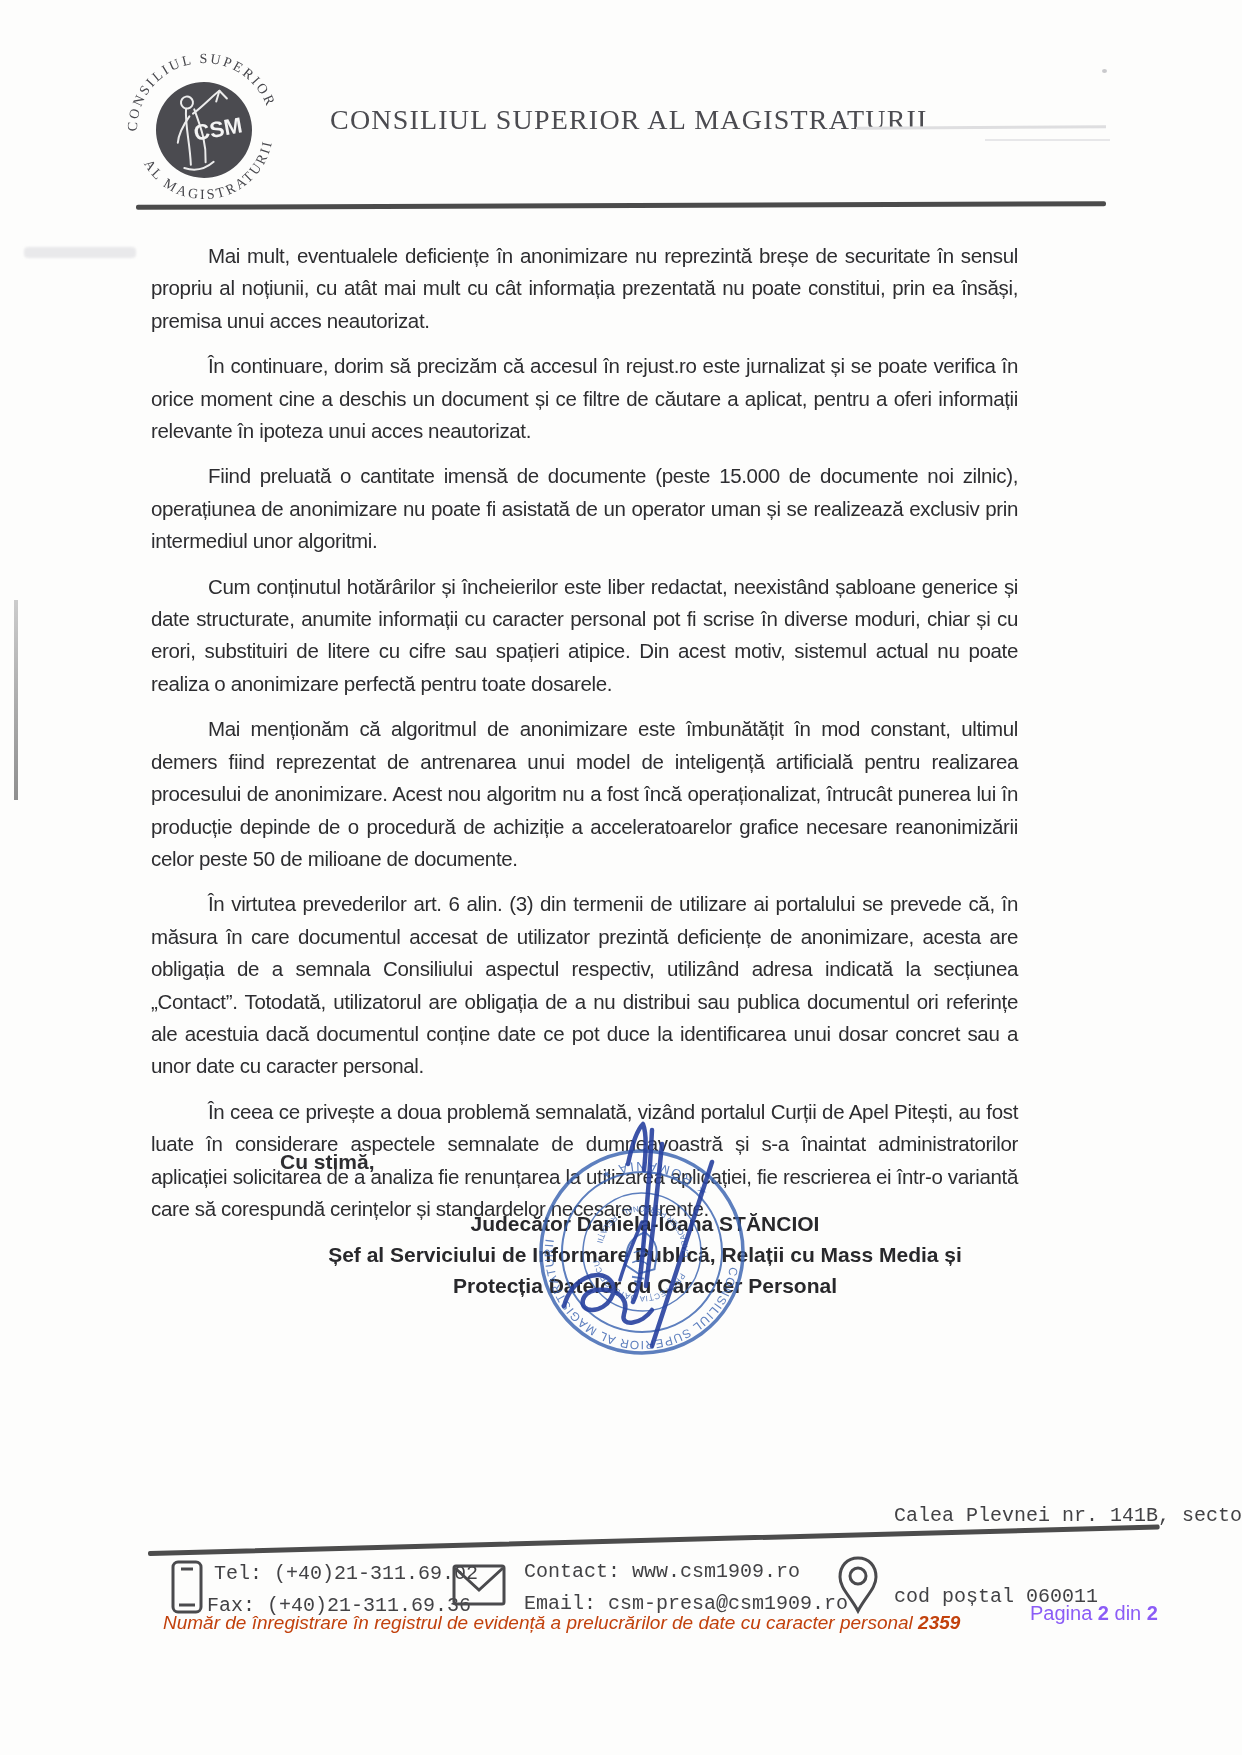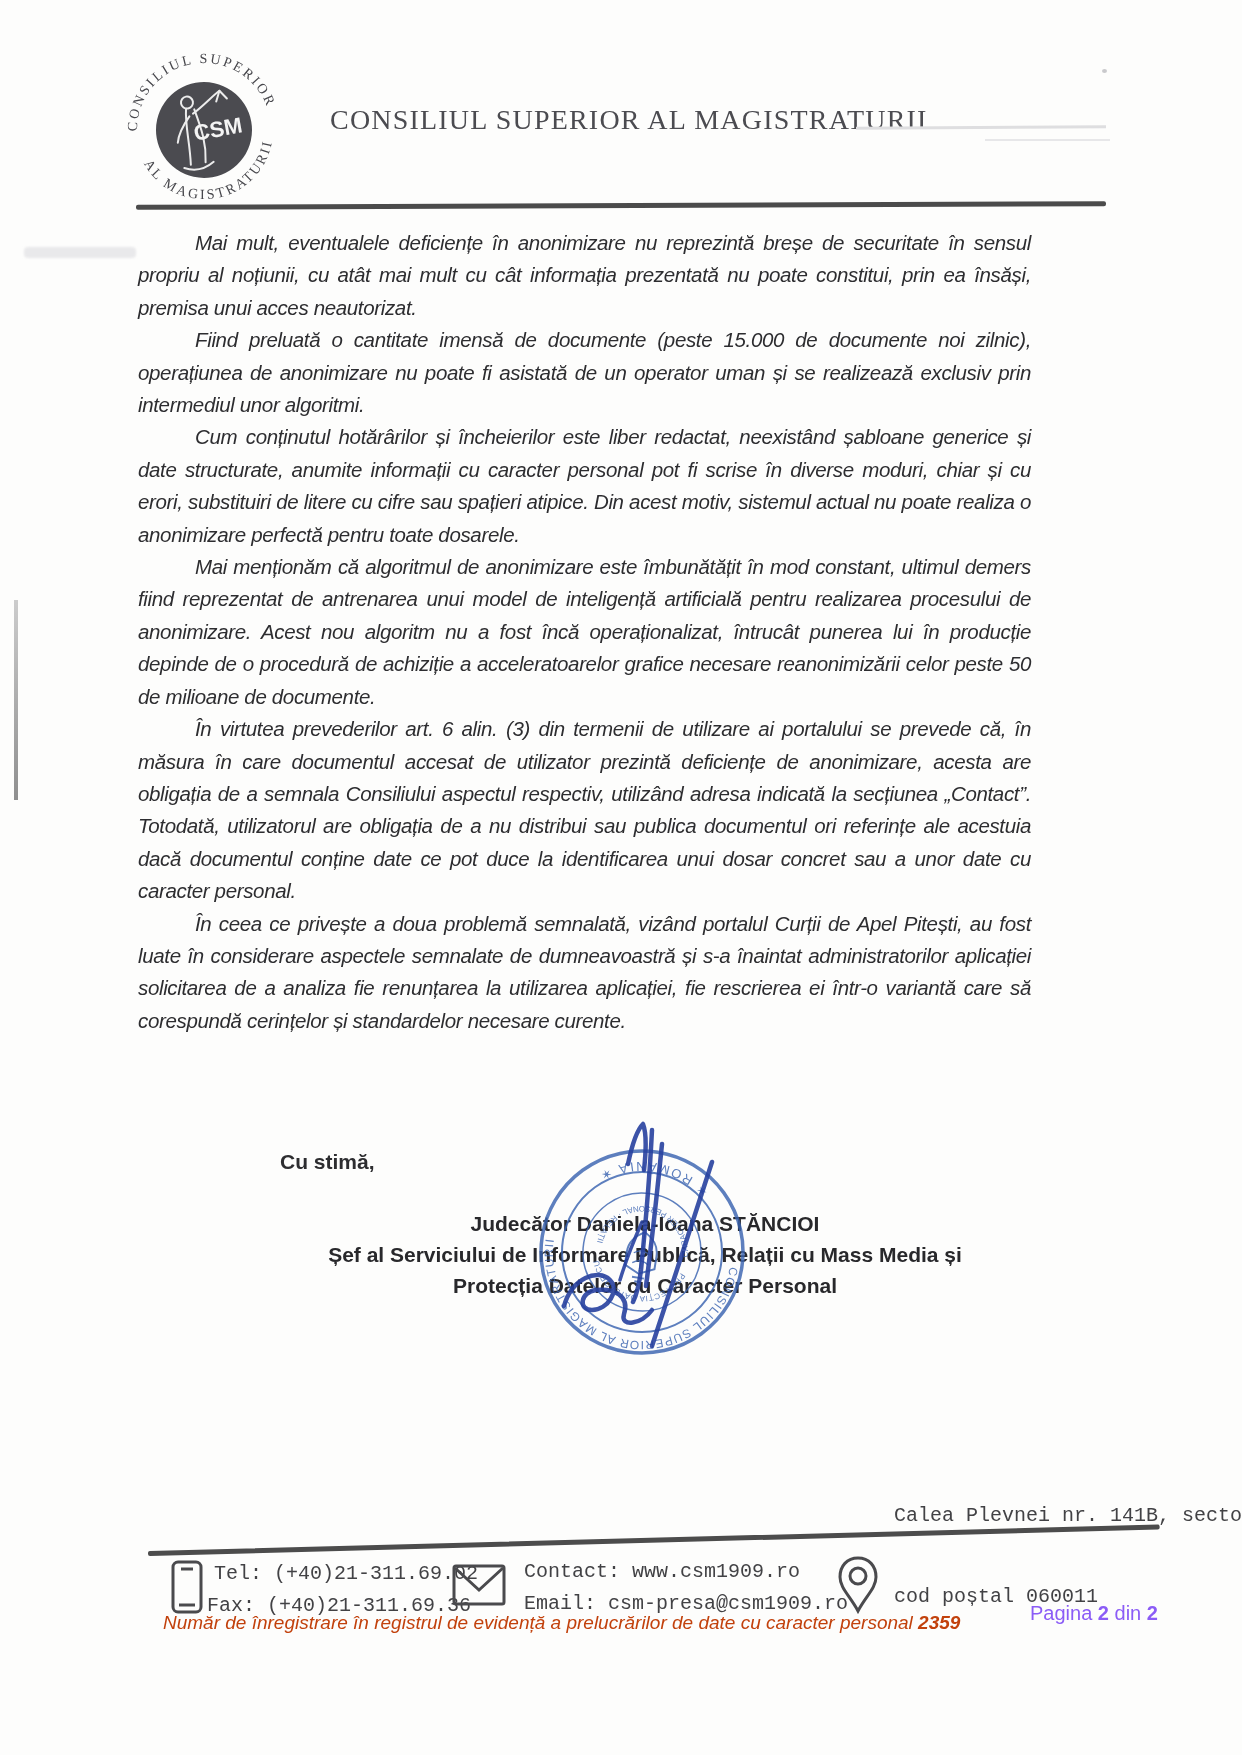--- a/index.html
+++ b/index.html
@@ -29,21 +29,21 @@
   .dot-artifact{position:absolute;left:1102px;top:69px;width:5px;height:4px;background:#c9c9cc;border-radius:50%;}
   .smudge{position:absolute;left:24px;top:247px;width:112px;height:11px;background:#e9e9eb;border-radius:4px;filter:blur(1px);}
   .edge-streak{position:absolute;left:14px;top:600px;width:4px;height:200px;
     background:linear-gradient(#cccccc,#8f8f8f);filter:blur(.6px);}
   
   .body-text{
     position:absolute;left:138px;top:227px;width:893px;
     font-size:20.5px;line-height:32.4px;letter-spacing:-.35px;
     text-align:justify;color:#2d2d30;
   }
-  .body-text p{margin:0;text-indent:57px;font-style:italic;}
+  .body-text p{margin:13px;text-indent:57px;}
   
   .salutation{position:absolute;left:270px;top:1150px;font-size:21px;font-weight:bold;margin-left:10px;}
   .signer-block{
     position:absolute;left:250px;top:1208px;width:790px;text-align:center;
     font-size:21px;font-weight:bold;line-height:31px;color:#28282b;
   }
   .stamp-svg{position:absolute;left:500px;top:1100px;filter:blur(.3px);}
   
   .footer-rule{
     position:absolute;left:148px;top:1551px;width:1012px;height:5px;
@@ -97,20 +97,21 @@
   <div class="title-streak2"></div>
 
 
   <div class="header-rule"></div>
   <div class="dot-artifact"></div>
   <div class="smudge"></div>
   <div class="edge-streak"></div>
 
   <div class="body-text">
     <p>Mai mult, eventualele deficiențe în anonimizare nu reprezintă breșe de securitate în sensul propriu al noțiunii, cu atât mai mult cu cât informația prezentată nu poate constitui, prin ea însăși, premisa unui acces neautorizat.</p>
+    <p>În continuare, dorim să precizăm că accesul în rejust.ro este jurnalizat și se poate verifica în orice moment cine a deschis un document și ce filtre de căutare a aplicat, pentru a oferi informații relevante în ipoteza unui acces neautorizat.</p>
     <p>Fiind preluată o cantitate imensă de documente (peste 15.000 de documente noi zilnic), operațiunea de anonimizare nu poate fi asistată de un operator uman și se realizează exclusiv prin intermediul unor algoritmi.</p>
     <p>Cum conținutul hotărârilor și încheierilor este liber redactat, neexistând șabloane generice și date structurate, anumite informații cu caracter personal pot fi scrise în diverse moduri, chiar și cu erori, substituiri de litere cu cifre sau spațieri atipice. Din acest motiv, sistemul actual nu poate realiza o anonimizare perfectă pentru toate dosarele.</p>
     <p>Mai menționăm că algoritmul de anonimizare este îmbunătățit în mod constant, ultimul demers fiind reprezentat de antrenarea unui model de inteligență artificială pentru realizarea procesului de anonimizare. Acest nou algoritm nu a fost încă operaționalizat, întrucât punerea lui în producție depinde de o procedură de achiziție a acceleratoarelor grafice necesare reanonimizării celor peste 50 de milioane de documente.</p>
     <p>În virtutea prevederilor art. 6 alin. (3) din termenii de utilizare ai portalului se prevede că, în măsura în care documentul accesat de utilizator prezintă deficiențe de anonimizare, acesta are obligația de a semnala Consiliului aspectul respectiv, utilizând adresa indicată la secțiunea „Contact”. Totodată, utilizatorul are obligația de a nu distribui sau publica documentul ori referințe ale acestuia dacă documentul conține date ce pot duce la identificarea unui dosar concret sau a unor date cu caracter personal.</p>
     <p>În ceea ce privește a doua problemă semnalată, vizând portalul Curții de Apel Pitești, au fost luate în considerare aspectele semnalate de dumneavoastră și s-a înaintat administratorilor aplicației solicitarea de a analiza fie renunțarea la utilizarea aplicației, fie rescrierea ei într-o variantă care să corespundă cerințelor și standardelor necesare curente.</p>
   </div>
 
   <div class="salutation">Cu stimă,</div>
 
   <div class="signer-block">

